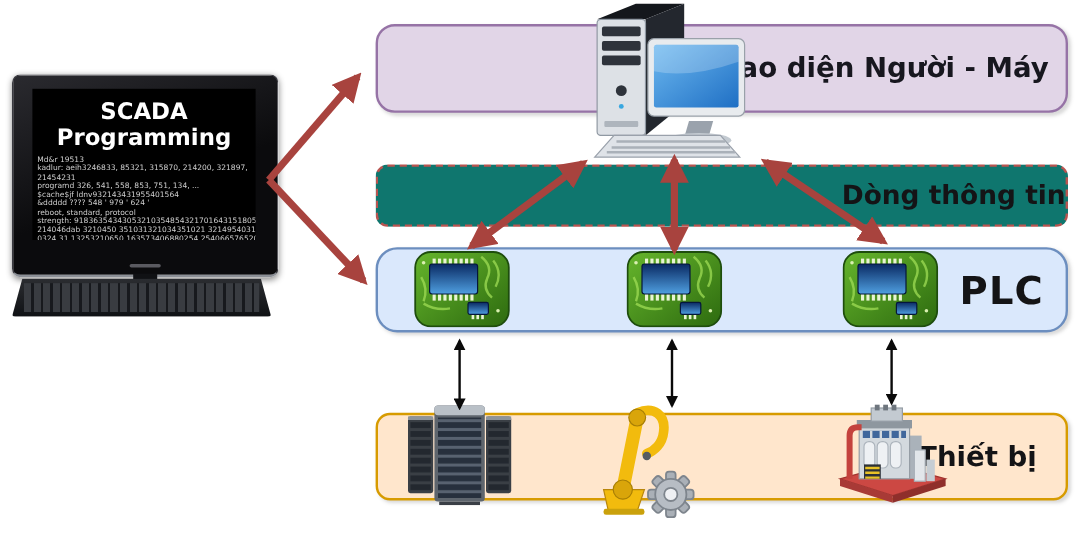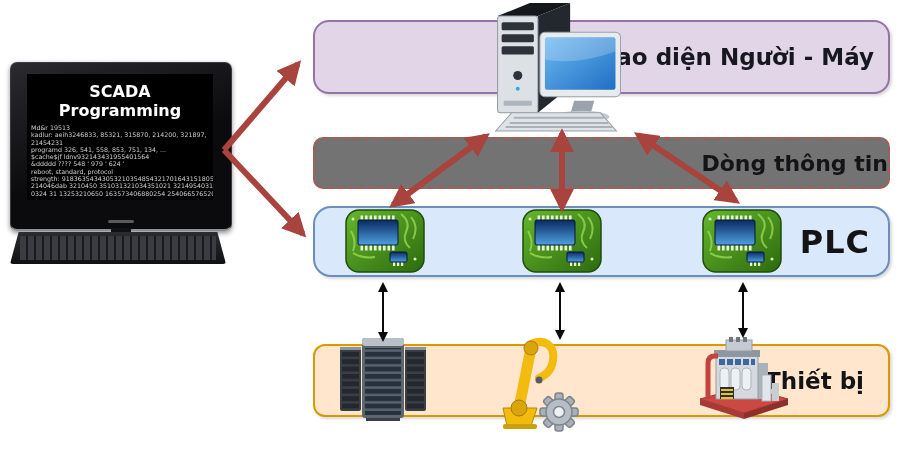--- a/index.html
+++ b/index.html
@@ -4,37 +4,37 @@
 <style>
   html,body{margin:0;padding:0;background:#fff;}
   .canvas{position:relative;width:900px;height:450px;background:#ffffff;overflow:hidden;
           font-family:"DejaVu Sans","Liberation Sans",sans-serif;}
 
   
   .band{position:absolute;left:313px;width:577px;display:flex;align-items:center;
         justify-content:flex-end;box-sizing:border-box;z-index:1;
         box-shadow:2px 2px 3px rgba(130,130,130,.30);}
   .band-hmi {top:20px;height:74px;background:#e1d5e7;border:2px solid #9673a6;border-radius:16px;padding-right:14px;}
-  .band-info{top:137px;height:52px;background:#737373;border:2px dashed #b85450;border-radius:10px;padding-right:0;box-shadow:none;}
+  .band-info{top:137px;height:52px;background:#0f766e;border:2px dashed #b85450;border-radius:10px;padding-right:0;box-shadow:none;}
   .band-plc {top:206px;height:71px;background:#dae8fc;border:2px solid #6c8ebf;border-radius:18px;padding-right:18px;}
   .band-dev {top:344px;height:73px;background:#ffe6cc;border:2px solid #d79b00;border-radius:12px;padding-right:24px;}
   .band-label{font-weight:bold;color:#141416;}
   .lbl-hmi{font-size:23px;color:#17171f;}
   .lbl-info{font-size:22px;}
   .lbl-plc{font-size:32px;letter-spacing:1px;}
   .lbl-dev{font-size:23px;}
 
   
   #scada{position:absolute;left:8px;top:60px;width:226px;height:206px;z-index:2;}
   .bezel{position:absolute;left:2px;top:2px;width:220px;height:166px;
          background:linear-gradient(160deg,#2a2a2f,#0b0b0d 55%);
          border:1px solid #3a3a40;border-bottom:2px solid #8b8f96;border-radius:7px;
          box-shadow:0 2px 5px rgba(0,0,0,.45);}
   .screen{position:absolute;left:16px;top:11px;width:186px;height:126px;background:#000;overflow:hidden;}
-  .scr-title{margin-top:8px;text-align:center;color:#fff;font-weight:bold;font-size:16px;}
+  .scr-title{margin-top:8px;text-align:center;color:#fff;font-weight:bold;font-size:19px;}
   .scr-code{margin:4px 0 0 4px;color:#cfcfcf;font-size:6.3px;line-height:7.3px;white-space:nowrap;}
   .brand{position:absolute;left:50%;bottom:6px;transform:translateX(-50%);
          width:26px;height:3px;background:#5a5a60;border-radius:2px;}
   .stand{position:absolute;left:103px;top:168px;width:20px;height:30px;background:#101114;}
   .stand-base{position:absolute;left:70px;top:194px;width:86px;height:9px;background:#1b1d21;border-radius:2px;}
   .kbd{position:absolute;left:2px;top:172px;width:216px;height:32px;
        background:linear-gradient(#2b2d31,#0f1114);
        clip-path:polygon(4% 0,96% 0,100% 100%,0 100%);border-radius:3px;}
   .kbd::after{content:"";position:absolute;left:10px;right:10px;top:4px;bottom:4px;
        background:repeating-linear-gradient(90deg,#393c41 0 6px,#17191d 6px 8px);}

